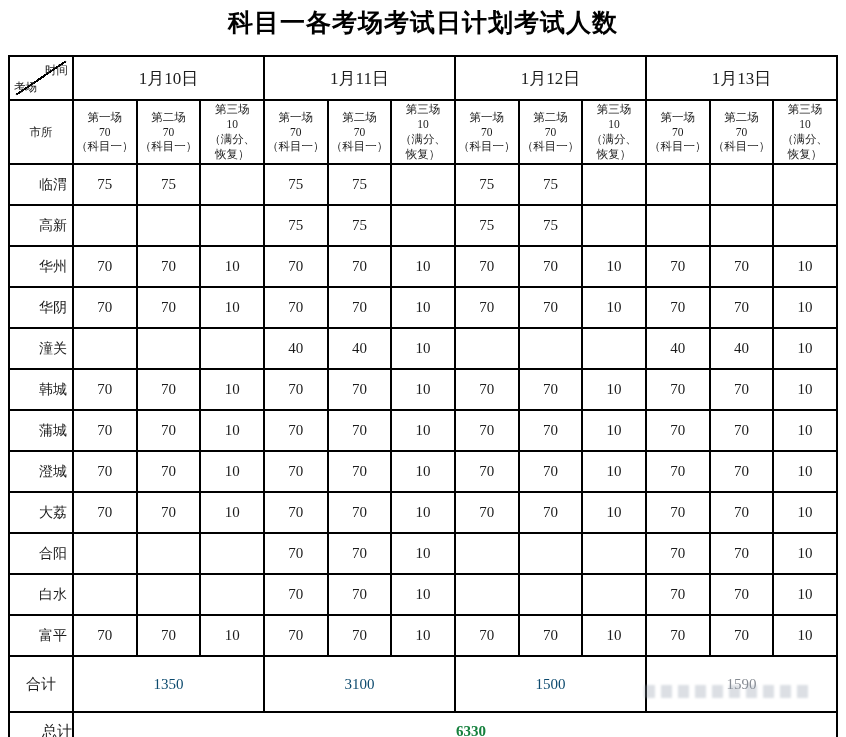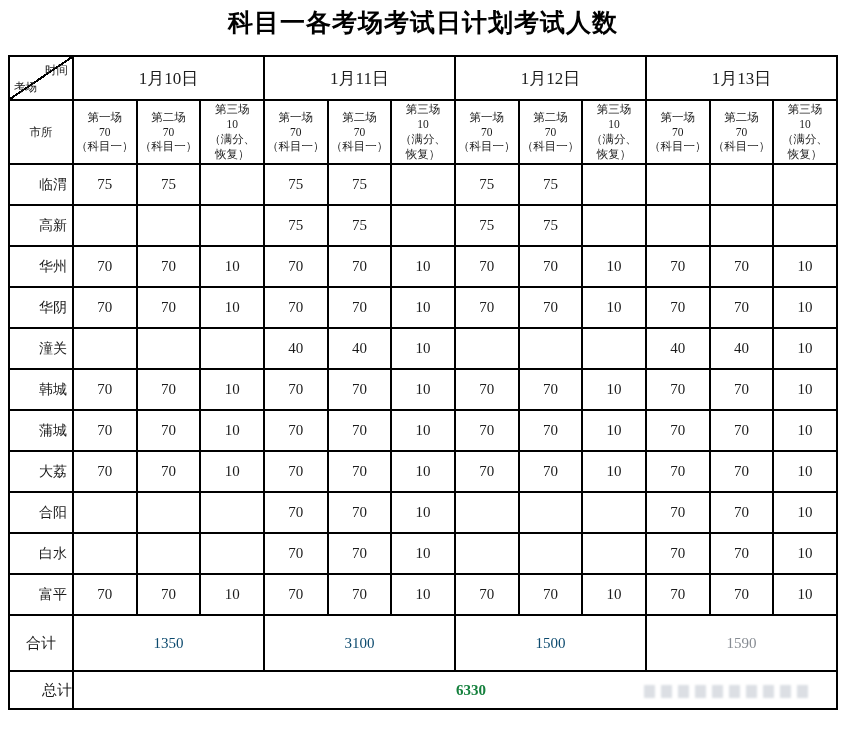--- a/index.html
+++ b/index.html
@@ -42,20 +42,21 @@
   tr.r-subtotal td.num.muted { color: #878c93; }
   tr.r-total td { height: 38px; font-size: 15px; padding-left: 32px; }
   tr.r-total td.total { font-weight: bold; color: #15803d; }
   td.rowlabel, td.ftlabel { font-size: 14px; }
   
   th.corner {
     position: relative;
     background: linear-gradient(to bottom right,
       transparent calc(50% - 1px), #000 calc(50% - 1px),
       #000 calc(50% + 1px), transparent calc(50% + 1px));
+    border-radius: 21px;
   }
   .c-time  { position: absolute; top: 6px;  right: 4px; font-size: 11.5px; }
   .c-venue { position: absolute; bottom: 4px; left: 4px; font-size: 11.5px; }
   
   .watermark {
     position: absolute; left: 644px; top: 685px; width: 170px; height: 13px;
     background: repeating-linear-gradient(90deg, #8d99a8 0 11px, transparent 11px 17px);
     opacity: 0.30; filter: blur(1.2px);
     pointer-events: none;
   }
@@ -222,20 +223,35 @@
         <td class="num">10</td>
         <td class="num">70</td>
         <td class="num">70</td>
         <td class="num">10</td>
         <td class="num">70</td>
         <td class="num">70</td>
         <td class="num">10</td>
       </tr>
       <tr>
         <td class="rowlabel">蒲城</td>
+        <td class="num">70</td>
+        <td class="num">70</td>
+        <td class="num">10</td>
+        <td class="num">70</td>
+        <td class="num">70</td>
+        <td class="num">10</td>
+        <td class="num">70</td>
+        <td class="num">70</td>
+        <td class="num">10</td>
+        <td class="num">70</td>
+        <td class="num">70</td>
+        <td class="num">10</td>
+      </tr>
+      <tr>
+        <td class="rowlabel">澄城</td>
         <td class="num">70</td>
         <td class="num">70</td>
         <td class="num">10</td>
         <td class="num">70</td>
         <td class="num">70</td>
         <td class="num">10</td>
         <td class="num">70</td>
         <td class="num">70</td>
         <td class="num">10</td>
         <td class="num">70</td>

